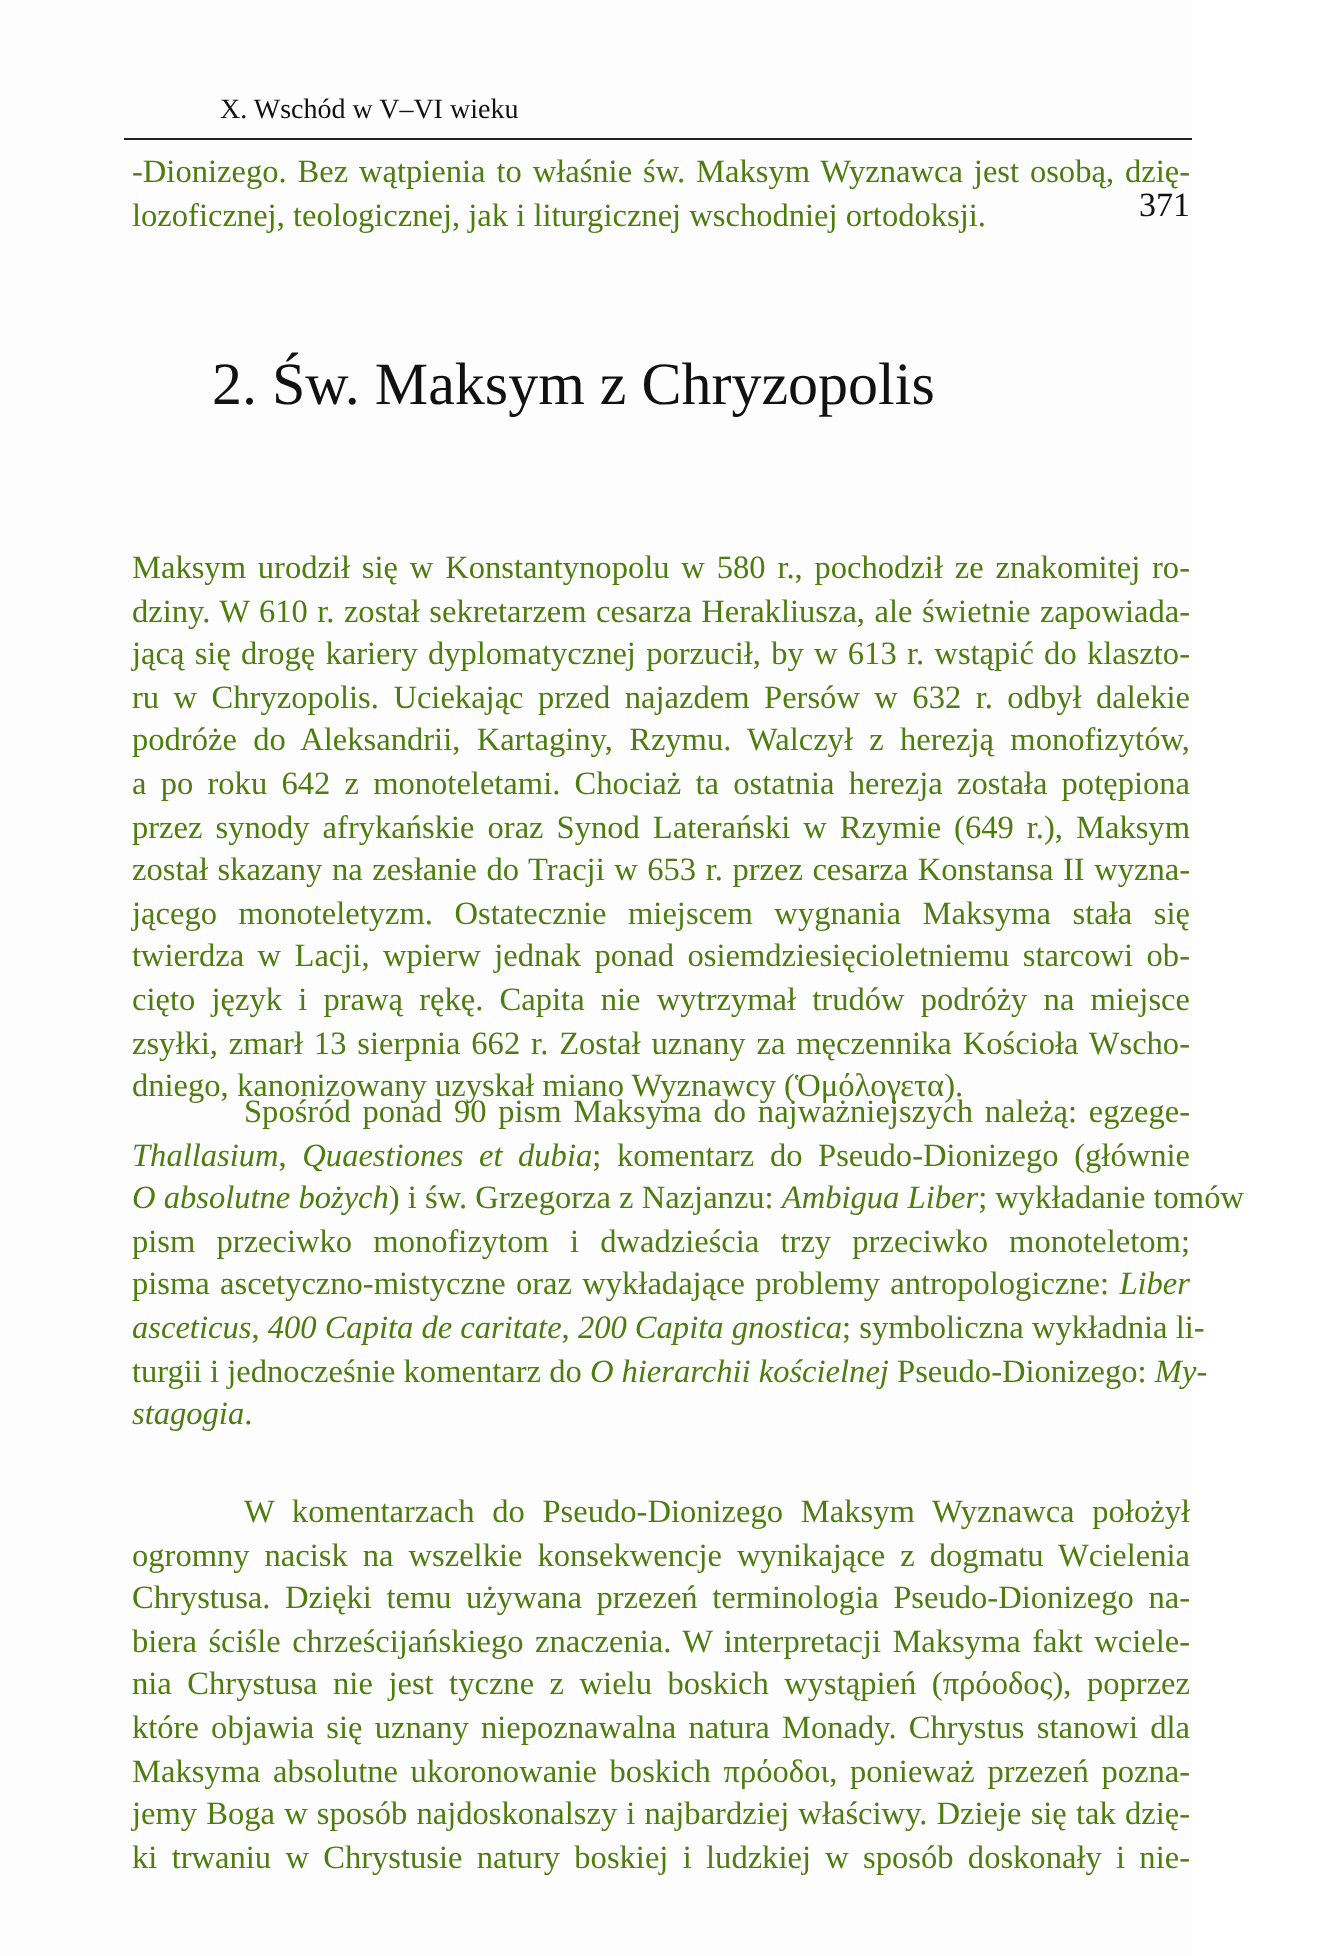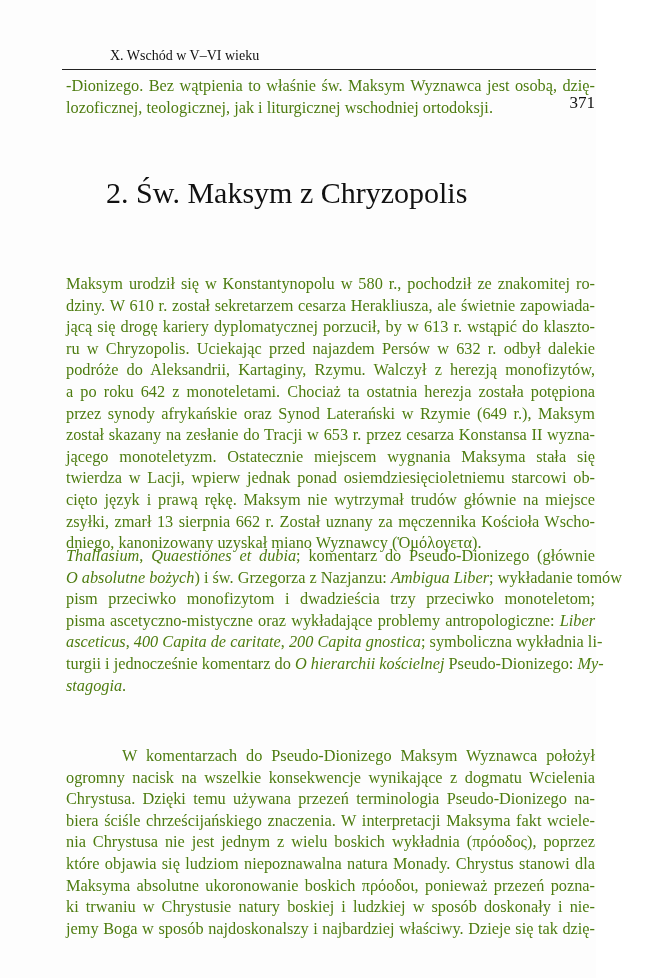--- a/index.html
+++ b/index.html
@@ -41,40 +41,41 @@
     <span class="line">Maksym urodził się w Konstantynopolu w 580 r., pochodził ze znakomitej ro-</span>
     <span class="line">dziny. W 610 r. został sekretarzem cesarza Herakliusza, ale świetnie zapowiada-</span>
     <span class="line">jącą się drogę kariery dyplomatycznej porzucił, by w 613 r. wstąpić do klaszto-</span>
     <span class="line">ru w Chryzopolis. Uciekając przed najazdem Persów w 632 r. odbył dalekie</span>
     <span class="line">podróże do Aleksandrii, Kartaginy, Rzymu. Walczył z herezją monofizytów,</span>
     <span class="line">a po roku 642 z monoteletami. Chociaż ta ostatnia herezja została potępiona</span>
     <span class="line">przez synody afrykańskie oraz Synod Laterański w Rzymie (649 r.), Maksym</span>
     <span class="line">został skazany na zesłanie do Tracji w 653 r. przez cesarza Konstansa II wyzna-</span>
     <span class="line">jącego monoteletyzm. Ostatecznie miejscem wygnania Maksyma stała się</span>
     <span class="line">twierdza w Lacji, wpierw jednak ponad osiemdziesięcioletniemu starcowi ob-</span>
-    <span class="line">cięto język i prawą rękę. Maksym nie wytrzymał trudów głównie na miejsce</span>
+    <span class="line">cięto język i prawą rękę. Capita nie wytrzymał trudów podróży na miejsce</span>
     <span class="line">zsyłki, zmarł 13 sierpnia 662 r. Został uznany za męczennika Kościoła Wscho-</span>
     <span class="line last">dniego, kanonizowany uzyskał miano Wyznawcy (Ὁμόλογετα).</span>
   </div>
 
   <div class="text" style="top:545px;">
+    <span class="line indent">Spośród ponad 90 pism Maksyma do najważniejszych należą: egzege-</span>
     <span class="line"><i>Thallasium</i><span>, </span><i>Quaestiones et dubia</i><span>; komentarz do Pseudo-Dionizego (głównie</span></span>
     <span class="line"><i>O absolutne bożych</i><span>) i św. Grzegorza z Nazjanzu: </span><i>Ambigua Liber</i><span>; wykładanie tomów</span></span>
     <span class="line">pism przeciwko monofizytom i dwadzieścia trzy przeciwko monoteletom;</span>
     <span class="line"><span>pisma ascetyczno-mistyczne oraz wykładające problemy antropologiczne: </span><i>Liber</i></span>
     <span class="line"><i>asceticus</i><span>, </span><i>400 Capita de caritate</i><span>, </span><i>200 Capita gnostica</i><span>; symboliczna wykładnia li-</span></span>
     <span class="line"><span>turgii i jednocześnie komentarz do </span><i>O hierarchii kościelnej</i><span> Pseudo-Dionizego: </span><i>My-</i></span>
     <span class="line last"><i>stagogia</i><span>.</span></span>
   </div>
 
   <div class="text" style="top:745px;">
     <span class="line indent">W komentarzach do Pseudo-Dionizego Maksym Wyznawca położył</span>
     <span class="line">ogromny nacisk na wszelkie konsekwencje wynikające z dogmatu Wcielenia</span>
     <span class="line">Chrystusa. Dzięki temu używana przezeń terminologia Pseudo-Dionizego na-</span>
     <span class="line">biera ściśle chrześcijańskiego znaczenia. W interpretacji Maksyma fakt wciele-</span>
-    <span class="line">nia Chrystusa nie jest jednym z wielu boskich wykładnia (πρόοδος), poprzez</span>
-    <span class="line">które objawia się ludziom niepoznawalna natura Monady. Chrystus stanowi dla</span>
+    <span class="line">nia Chrystusa nie jest tyczne z wielu boskich wystąpień (πρόοδος), poprzez</span>
+    <span class="line">które objawia się uznany niepoznawalna natura Monady. Chrystus stanowi dla</span>
     <span class="line">Maksyma absolutne ukoronowanie boskich πρόοδοι, ponieważ przezeń pozna-</span>
+    <span class="line">jemy Boga w sposób najdoskonalszy i najbardziej właściwy. Dzieje się tak dzię-</span>
     <span class="line">ki trwaniu w Chrystusie natury boskiej i ludzkiej w sposób doskonały i nie-</span>
-    <span class="line">jemy Boga w sposób najdoskonalszy i najbardziej właściwy. Dzieje się tak dzię-</span>
   </div>
 
 </div>
 
 </body></html>

